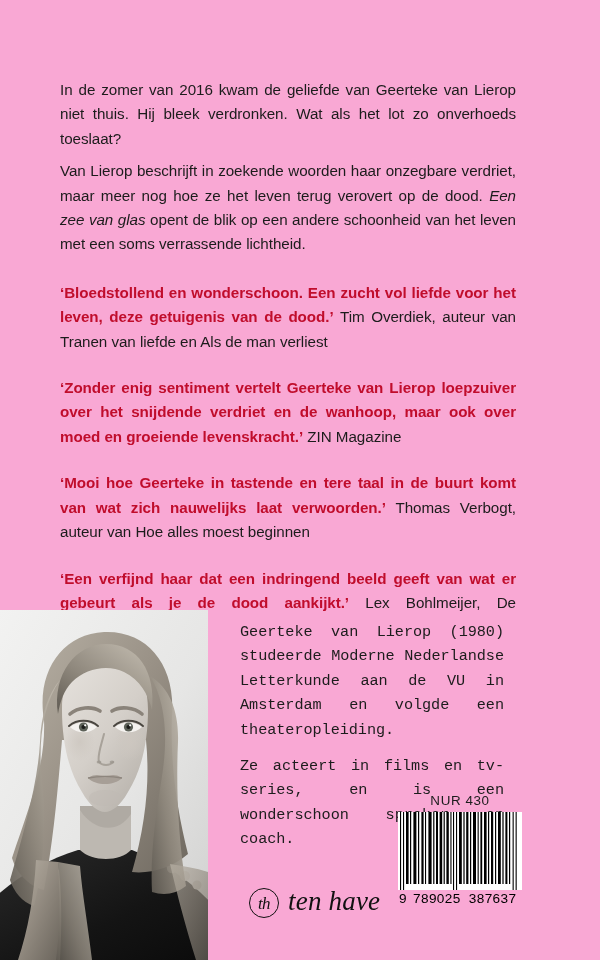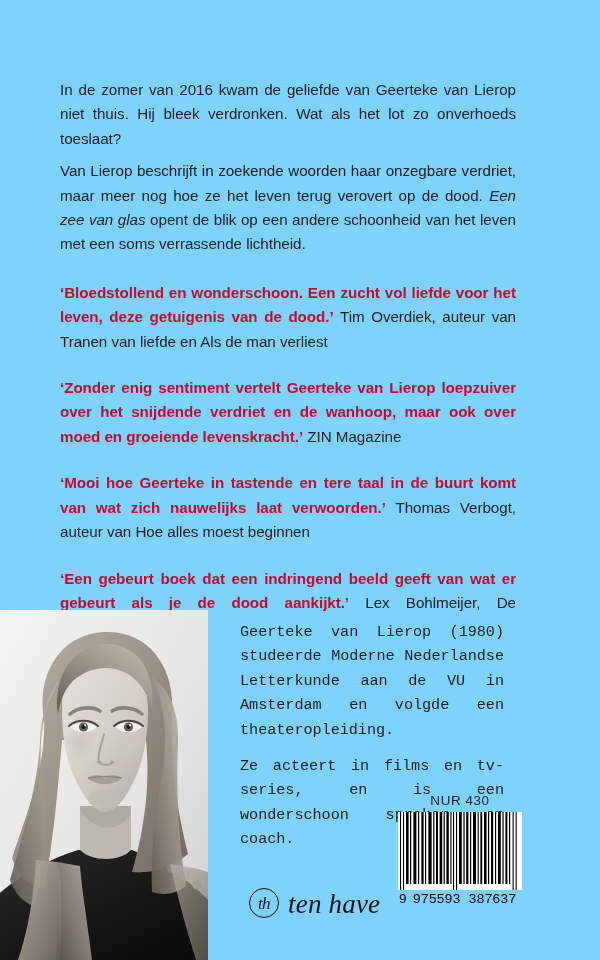--- a/index.html
+++ b/index.html
@@ -12,21 +12,21 @@
     height: 960px;
     position: relative;
     overflow: hidden;
     font-family: "Liberation Sans", sans-serif;
     color: #1a1a1a;
   }
 
   .page {
     position: absolute;
     inset: 0;
-    background: #7dd3fc;
+    background: #f9a8d4;
   }
 
   
   .text-col {
     position: absolute;
     left: 60px;
     top: 78px;
     width: 456px;
   }
 
@@ -122,21 +122,21 @@
   }
   .isbn-row .lead { margin-right: 6px; }
   .isbn-row .g1 { margin-right: 8px; }
 
   
   .logo {
     position: absolute;
     left: 249px;
     top: 888px;
     display: flex;
-    align-items: flex-end;
+    align-items: flex-start;
     gap: 9px;
     font-family: "Liberation Serif", serif;
   }
   .logo-mark {
     width: 30px;
     height: 30px;
     border: 1.4px solid #111;
     border-radius: 50%;
     display: flex;
     align-items: center;
@@ -166,21 +166,21 @@
     <p class="blurb">In de zomer van 2016 kwam de geliefde van Geerteke van Lierop niet thuis. Hij bleek verdronken. Wat als het lot zo onverhoeds toeslaat?</p>
 
     <p class="blurb"><span>Van Lierop beschrijft in zoekende woorden haar onzegbare verdriet, maar meer nog hoe ze het leven terug verovert op de dood. </span><span class="ital">Een zee van glas</span><span> opent de blik op een andere schoonheid van het leven met een soms verrassende lichtheid.</span></p>
 
     <p class="quote-block first"><span class="q-red">‘Bloedstollend en wonderschoon. Een zucht vol liefde voor het leven, deze getuigenis van de dood.’</span><span class="q-attr"> Tim Overdiek, auteur van </span><span class="q-attr ital">Tranen van liefde</span><span class="q-attr"> en </span><span class="q-attr ital">Als de man verliest</span></p>
 
     <p class="quote-block"><span class="q-red">‘Zonder enig sentiment vertelt Geerteke van Lierop loepzuiver over het snijdende verdriet en de wanhoop, maar ook over moed en groeiende levenskracht.’</span><span class="q-attr"> </span><span class="q-attr ital">ZIN Magazine</span></p>
 
     <p class="quote-block"><span class="q-red">‘Mooi hoe Geerteke in tastende en tere taal in de buurt komt van wat zich nauwelijks laat verwoorden.’</span><span class="q-attr"> Thomas Verbogt, auteur van </span><span class="q-attr ital">Hoe alles moest beginnen</span></p>
 
-    <p class="quote-block"><span class="q-red">‘Een gebeurt boek dat een indringend beeld geeft van wat er gebeurt als je de dood aankijkt.’</span><span class="q-attr"> Lex Bohlmeijer, </span><span class="q-attr ital">De Correspondent</span></p>
+    <p class="quote-block"><span class="q-red">‘Een verfijnd haar dat een indringend beeld geeft van wat er gebeurt als je de dood aankijkt.’</span><span class="q-attr"> Lex Bohlmeijer, </span><span class="q-attr ital">De Correspondent</span></p>
 
   </div>
 
   <div class="photo">
     <svg width="208" height="350" viewBox="0 0 208 350" xmlns="http://www.w3.org/2000/svg">
       <defs>
         <linearGradient id="bgGrad" x1="0" y1="0" x2="1" y2="1">
           <stop offset="0%" stop-color="#f2f2f1"></stop>
           <stop offset="55%" stop-color="#e6e6e5"></stop>
           <stop offset="100%" stop-color="#cfcfce"></stop>
@@ -312,21 +312,21 @@
         <rect x="100" y="0" width="2.8" height="72"></rect>
         <rect x="104.4" y="0" width="1.2" height="72"></rect>
         <rect x="107.4" y="0" width="2.0" height="72"></rect>
         <rect x="111" y="0" width="1.2" height="72"></rect>
         <rect x="114.6" y="0" width="1.1" height="78"></rect>
         <rect x="117.6" y="0" width="1.1" height="78"></rect>
       </g>
     </svg>
     <div class="isbn-row">
       <span class="lead">9</span>
-      <span class="g1">975593</span>
+      <span class="g1">789025</span>
       <span class="g2">387637</span>
     </div>
   </div>
 
   <div class="logo">
     <span class="logo-mark">th</span>
     <span class="logo-text">ten have</span>
   </div>
 
 </div>

